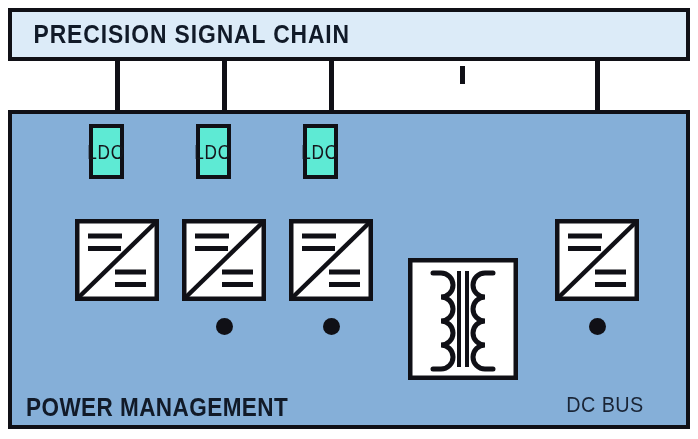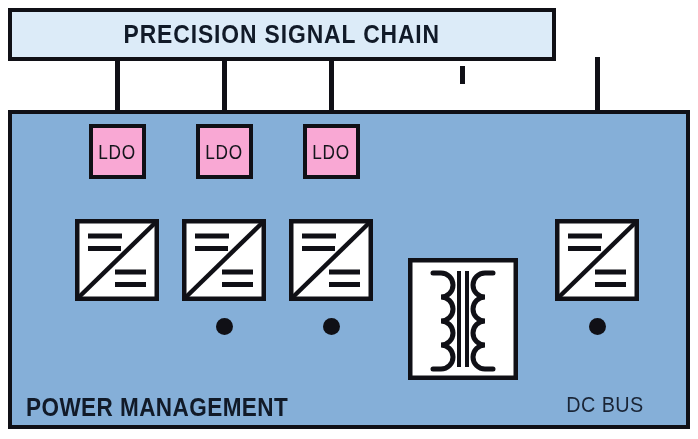--- a/index.html
+++ b/index.html
@@ -8,44 +8,44 @@
     --power-fill:#85afd8;
     --text-dark:#111a28;
   }
   html,body{margin:0;padding:0;background:#fff;}
   .canvas{
     position:relative;width:698px;height:439px;background:#ffffff;
     font-family:"Liberation Sans", sans-serif;overflow:hidden;
   }
   .box{position:absolute;box-sizing:border-box;border:4px solid var(--line);}
   .signal-chain{
-    left:8px;top:8px;width:548px;height:53px;background:var(--signal-chain-fill);
-    display:flex;align-items:center;justify-content:center;
+    left:8px;top:8px;width:682px;height:53px;background:var(--signal-chain-fill);
+    display:flex;align-items:center;justify-content:flex-start;
   }
   .signal-chain .title{
     font-weight:bold;font-size:26px;letter-spacing:1px;color:var(--text-dark);
     transform:scaleX(0.88);white-space:nowrap;
   }
   .power-box{
     left:8px;top:110px;width:682px;height:319px;background:var(--power-fill);
   }
   .pm-label{
     position:absolute;left:26px;top:393px;font-weight:bold;font-size:25px;
     letter-spacing:0.5px;color:var(--text-dark);transform:scaleX(0.9);
     transform-origin:left center;white-space:nowrap;
   }
   .dcbus-label{
     position:absolute;left:550px;top:392px;width:110px;text-align:center;
     font-weight:500;font-size:22px;letter-spacing:0.5px;color:#1a2536;
     transform:scaleX(0.9);transform-origin:center;white-space:nowrap;
   }
   .vline,.hline{position:absolute;background:var(--line);}
   .ldo{
-    position:absolute;width:57px;height:55px;top:124px;box-sizing:border-box;
-    border:4px solid var(--line);background:#f9a8d4;display:flex;align-items:center;
+    position:absolute;width:35px;height:55px;top:124px;box-sizing:border-box;
+    border:4px solid var(--line);background:#5eead4;display:flex;align-items:center;
     justify-content:center;
   }
   .ldo span{
     font-size:21px;font-weight:500;letter-spacing:1px;color:#15161c;
     transform:scaleX(0.82);
   }
   .dot{
     position:absolute;width:17px;height:17px;border-radius:50%;
     background:var(--line);
   }

